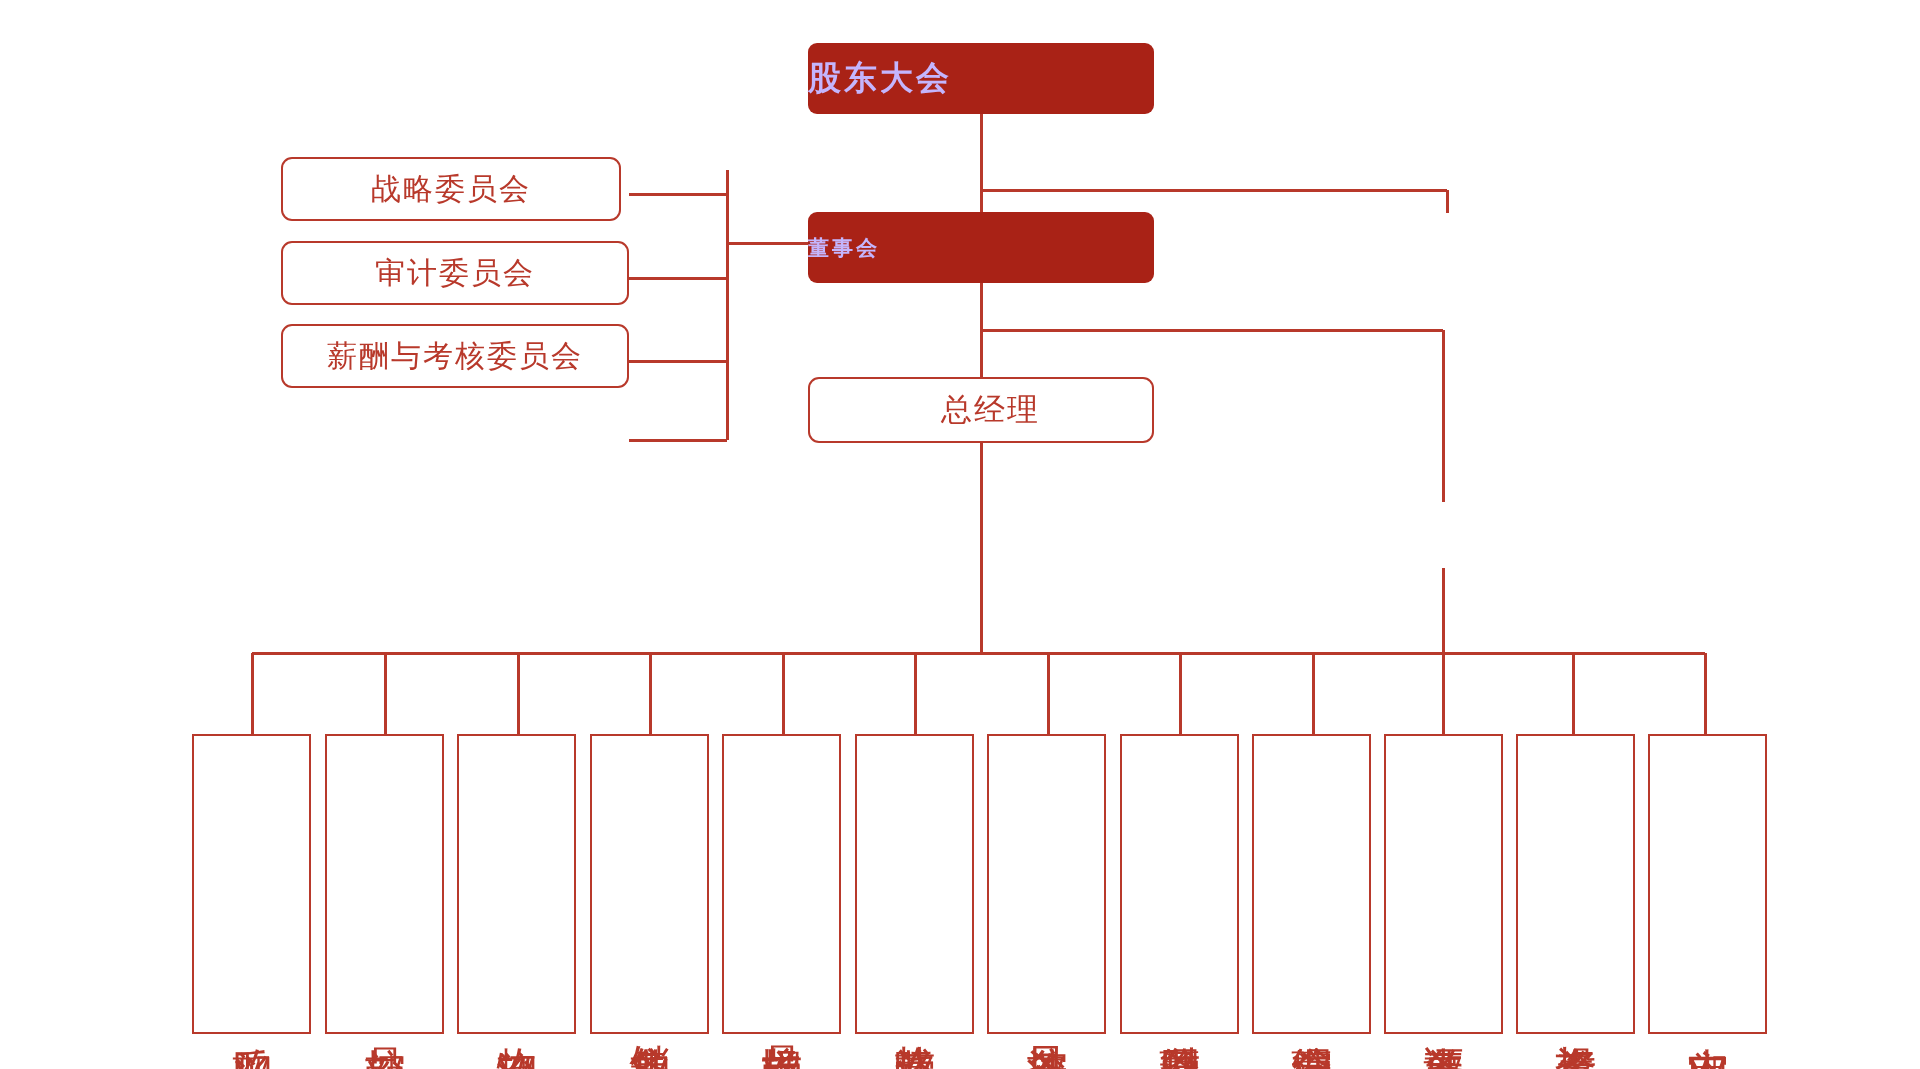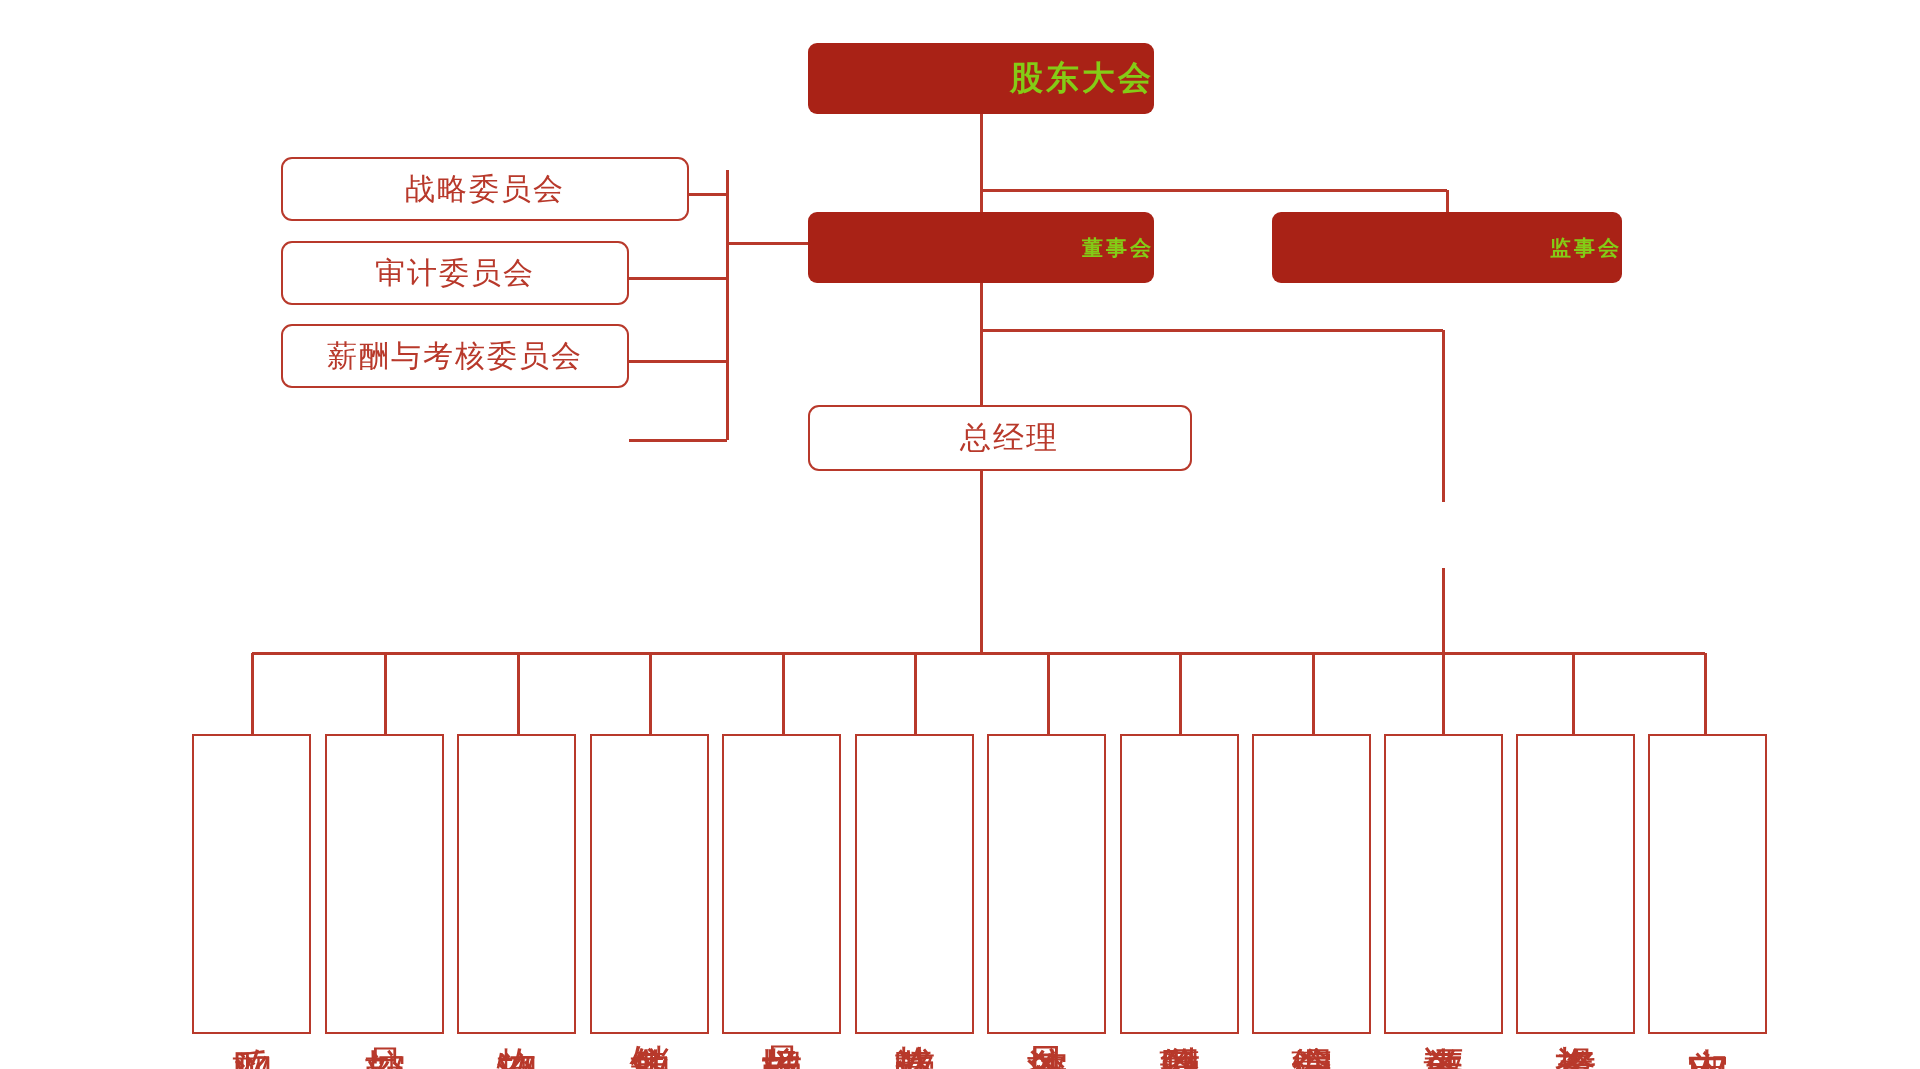--- a/index.html
+++ b/index.html
@@ -21,24 +21,24 @@
     top: 0;
     width: 1920px;
     height: 1069px;
     pointer-events: none;
   }
   
   .node-filled {
     position: absolute;
     display: flex;
     align-items: center;
-    justify-content: flex-end;
+    justify-content: flex-start;
     background: #a92216;
     border-radius: 9px;
-    color: #84cc16;
+    color: #c4b5fd;
     font-weight: bold;
     letter-spacing: 3px;
     box-sizing: border-box;
   }
   
   .node-outline {
     position: absolute;
     display: flex;
     align-items: center;
     justify-content: center;
@@ -124,38 +124,35 @@
   </svg>
 
   <div class="node-filled t-lvl1" style="left:808px; top:43px; width:346px; height:71px;">
     <span>股东大会</span>
   </div>
 
   <div class="node-filled t-lvl2" style="left:808px; top:212px; width:346px; height:71px;">
     <span>董事会</span>
   </div>
 
-  <div class="node-filled t-lvl2" style="left:1272px; top:212px; width:350px; height:71px;">
-    <span>监事会</span>
-  </div>
-
-  <div class="node-outline t-cmt" style="left:281px; top:157px; width:408px; height:64px;">
+
+  <div class="node-outline t-cmt" style="left:281px; top:157px; width:340px; height:64px;">
     <span>战略委员会</span>
   </div>
 
   <div class="node-outline t-cmt" style="left:281px; top:241px; width:348px; height:64px;">
     <span>审计委员会</span>
   </div>
 
   <div class="node-outline t-cmt" style="left:281px; top:324px; width:348px; height:64px;">
     <span>薪酬与考核委员会</span>
   </div>
 
 
-  <div class="node-outline t-mgr" style="left:808px; top:405px; width:384px; height:66px;padding-left:19px;">
+  <div class="node-outline t-mgr" style="left:808px; top:377px; width:346px; height:66px;padding-left:19px;">
     <span>总经理</span>
   </div>
 
 
 
   <div class="dept-box" style="left:192px; top:734px; width:119px; height:300px;">
     <span class="dept-label">采购部</span>
   </div>
 
   <div class="dept-box" style="left:325px; top:734px; width:119px; height:300px;">

